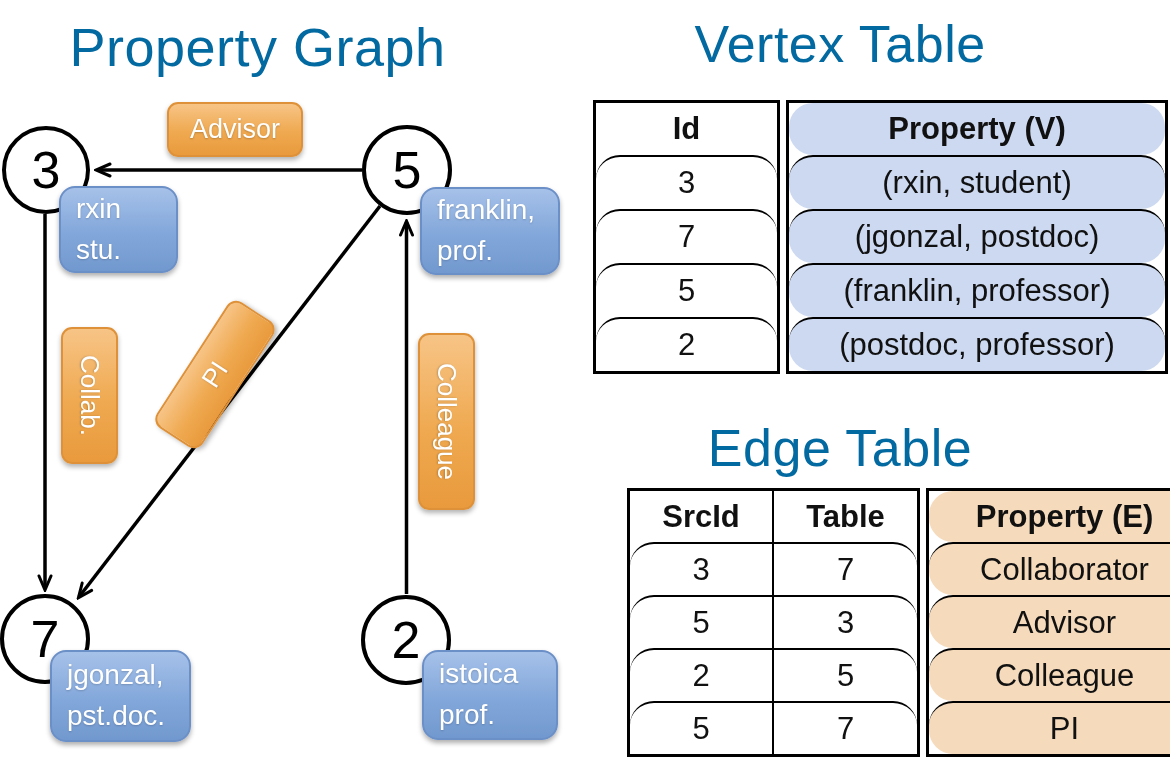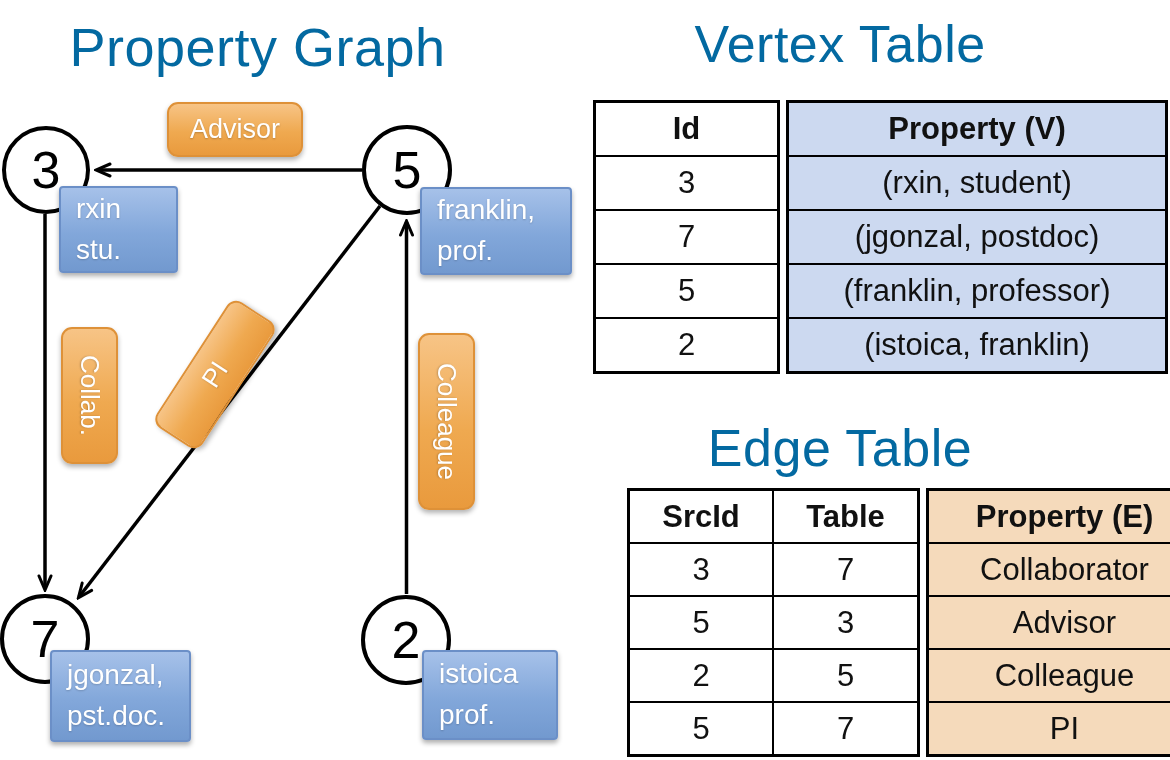--- a/index.html
+++ b/index.html
@@ -20,31 +20,31 @@
   }
   .edge-label{
     position:absolute; box-sizing:border-box; border-radius:11px;
     background:linear-gradient(180deg,#f7c486 0%,#efa950 55%,#e99a3d 100%);
     border:2px solid #de9138; box-shadow:0 3px 5px rgba(0,0,0,0.30);
     color:#fff; display:flex; align-items:center; justify-content:center;
     font-size:27px; text-shadow:0 1px 2px rgba(0,0,0,0.22);
   }
   .edge-label .vert{transform:rotate(90deg); white-space:nowrap;}
   .prop-box{
-    position:absolute; box-sizing:border-box; border-radius:4px;
+    position:absolute; box-sizing:border-box; border-radius:16px;
     background:linear-gradient(180deg,#a6c1e9 0%,#82a7da 55%,#7299cf 100%);
     border:2px solid #6b8fc7; box-shadow:0 3px 5px rgba(0,0,0,0.32);
     color:#fff; font-size:28px; line-height:1.45; padding:4px 6px 4px 15px;
     display:flex; flex-direction:column; justify-content:center;
     text-shadow:0 1px 2px rgba(0,0,0,0.18);
   }
   
   .table-wrap{position:absolute; display:flex;}
   .subtable{box-sizing:border-box; border:3px solid #000; background:#fff;}
-  .trow{height:52px; display:flex; border-top:2px solid #000;}
+  .trow{height:52px; display:flex; border-top:2px solid #000;border-radius:24px;}
   .trow:first-child{border-top:none;}
   .edge-tbl .trow{height:51px;}
   .tcell{
     flex:1; display:flex; align-items:center; justify-content:center;
     font-size:31px; color:#111; white-space:nowrap;
   }
   .tcell.hdr{font-weight:bold;}
   .tcell.div-left{border-left:2px solid #000;}
   .fill-blue{background:#ccd9f0;}
   .fill-orange{background:#f5dabb;}
@@ -93,21 +93,21 @@
     <span>7</span>
   </div>
   <div class="circle-node" style="left:361px; top:595px; width:90px; height:90px;">
     <span>2</span>
   </div>
 
   <div class="prop-box" style="left:59px; top:186px; width:119px; height:87px;">
     <span>rxin</span>
     <span>stu.</span>
   </div>
-  <div class="prop-box" style="left:420px; top:187px; width:152px; height:88px;">
+  <div class="prop-box" style="left:420px; top:187px; width:140px; height:88px;">
     <span>franklin,</span>
     <span>prof.</span>
   </div>
   <div class="prop-box" style="left:50px; top:650px; width:141px; height:92px;">
     <span>jgonzal,</span>
     <span>pst.doc.</span>
   </div>
   <div class="prop-box" style="left:422px; top:650px; width:136px; height:90px;">
     <span>istoica</span>
     <span>prof.</span>
@@ -138,21 +138,21 @@
       <div class="trow fill-blue">
           <div class="tcell">(rxin, student)</div>
         </div>
       <div class="trow fill-blue">
           <div class="tcell">(jgonzal, postdoc)</div>
         </div>
       <div class="trow fill-blue">
           <div class="tcell">(franklin, professor)</div>
         </div>
       <div class="trow fill-blue">
-          <div class="tcell">(istoica, franklin)</div>
+          <div class="tcell">(postdoc, professor)</div>
         </div>
     </div>
   </div>
 
   <div class="table-wrap edge-tbl" style="left:591px; top:488px; gap:6px;padding-left:36px;">
     <div class="subtable" style="width:293px;">
       <div class="trow">
         <div class="tcell hdr" style="flex:0 0 142px;">SrcId</div>
         <div class="tcell hdr div-left">Table</div>
       </div>

